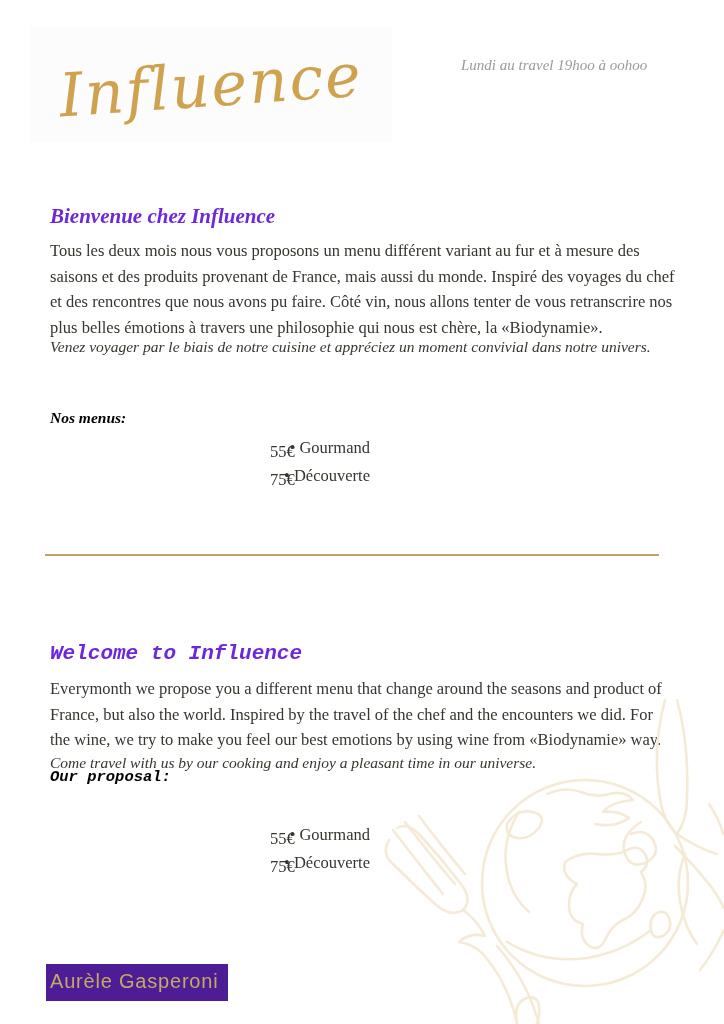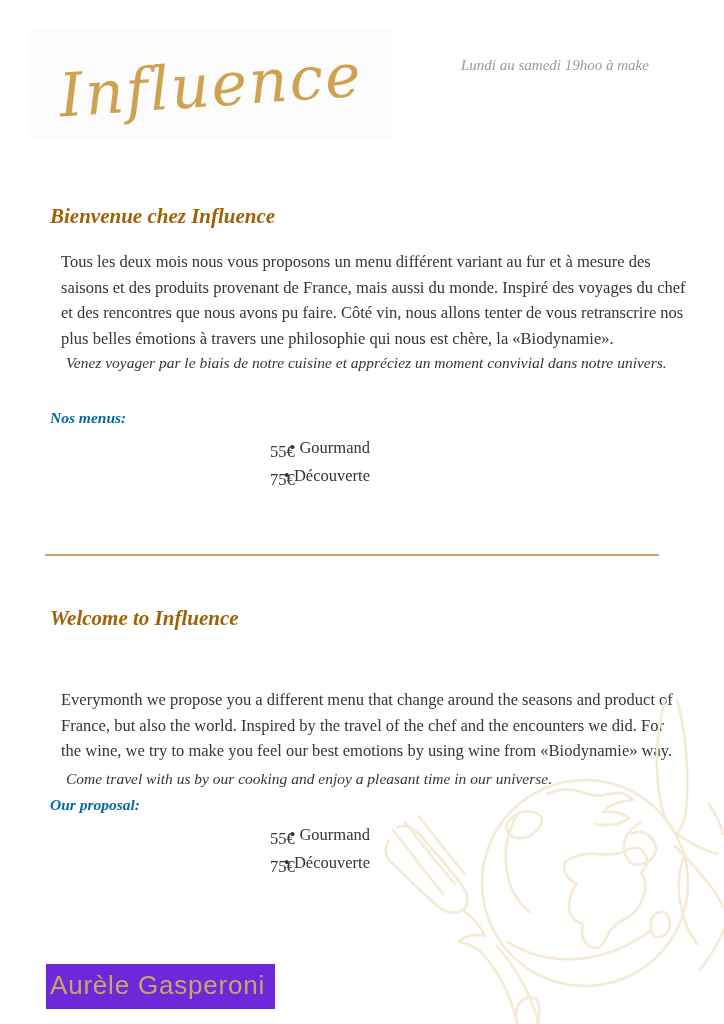--- a/index.html
+++ b/index.html
@@ -37,97 +37,97 @@
     position: absolute; left: 461px; top: 54px;
     font-style: italic;
     font-size: 15px; line-height: 23px;
     color: #9a9a99;
   }
 
   
   .block { position: absolute; left: 50px; color: #38342f; }
   .heading {
     font-weight: bold; font-style: italic;
-    font-size: 21px; color: #a16207;
+    font-size: 21px; color: #6d28d9;
     margin: 0; white-space: nowrap;
   }
   .bodytext {
     font-size: 16.5px; line-height: 25.5px;
-    margin: 11px; color: #38342f;
+    margin: 0; color: #38342f;
   }
   .tagline {
     font-style: italic; font-size: 15.5px;
-    margin: 16px; color: #38342f; white-space: nowrap;
+    margin: 0; color: #38342f; white-space: nowrap;
   }
   .menu-label {
     font-weight: bold; font-style: italic;
-    font-size: 15.5px; margin: 0; color: #0369a1;
+    font-size: 15.5px; margin: 0; color: #000000;
   }
   .menu-row { width: 320px; font-size: 16.5px; text-align: right; }
   .menu-price { position: absolute; left: 220px; top: 4px; }
 
   .divider {
     position: absolute; left: 45px; top: 554px;
     width: 614px; height: 2px;
     background: #c6a360;
   }
 
   
   .illustration {
     position: absolute; right: 0; top: 694px;
     width: 345px; height: 330px;
     pointer-events: none;
   }
 
   
   .signature {
     position: absolute; left: 46px; top: 964px;
-    background: #6d28d9;
+    background: #4c1d95;
     padding: 6px 10px 8px 4px;
     font-family: "Liberation Sans", sans-serif;
-    font-size: 26px; letter-spacing: 0.8px;
+    font-size: 20px; letter-spacing: 0.8px;
     color: #c6a76a;
     white-space: nowrap;
   }
 </style>
 </head>
 <body>
 
 <div class="page">
 
   <div class="logo-box">
     <span class="logo-script">Influence</span>
   </div>
 
   <div class="hours">
-    <div>Lundi au samedi 19hoo à make</div>
+    <div>Lundi au travel 19hoo à oohoo</div>
   </div>
 
   <h2 class="block heading" style="top:204px;">Bienvenue chez Influence</h2>
   <p class="block bodytext" style="top:238px; width:625px;">Tous les deux mois nous vous proposons un menu différent variant au fur et à mesure des saisons et des produits provenant de France, mais aussi du monde. Inspiré des voyages du chef et des rencontres que nous avons pu faire. Côté vin, nous allons tenter de vous retranscrire nos plus belles émotions à travers une philosophie qui nous est chère, la «Biodynamie».</p>
   <p class="block tagline" style="top:338px;">Venez voyager par le biais de notre cuisine et appréciez un moment convivial dans notre univers.</p>
   <p class="block menu-label" style="top:409px;">Nos menus:</p>
 
   <div class="block menu-row" style="top:438px;">
     <span>•</span>
     <span>Gourmand</span>
     <span class="menu-price">55€</span>
   </div>
   <div class="block menu-row" style="top:466px;">
     <span>•</span>
     <span>Découverte</span>
     <span class="menu-price">75€</span>
   </div>
 
   <div class="divider"></div>
 
-  <h2 class="block heading" style="top:606px;">Welcome to Influence</h2>
+  <h2 class="block heading" style="top:642px;font-family:Liberation Mono, monospace;">Welcome to Influence</h2>
   <p class="block bodytext" style="top:676px; width:620px;">Everymonth we propose you a different menu that change around the seasons and product of France, but also the world. Inspired by the travel of the chef and the encounters we did. For the wine, we try to make you feel our best emotions by using wine from «Biodynamie» way.</p>
   <p class="block tagline" style="top:754px;text-align:center;">Come travel with us by our cooking and enjoy a pleasant time in our universe.</p>
-  <p class="block menu-label" style="top:796px;">Our proposal:</p>
+  <p class="block menu-label" style="top:768px;font-family:Liberation Mono, monospace;">Our proposal:</p>
 
   <div class="block menu-row" style="top:825px;">
     <span>•</span>
     <span>Gourmand</span>
     <span class="menu-price">55€</span>
   </div>
   <div class="block menu-row" style="top:853px;">
     <span>•</span>
     <span>Découverte</span>
     <span class="menu-price">75€</span>

